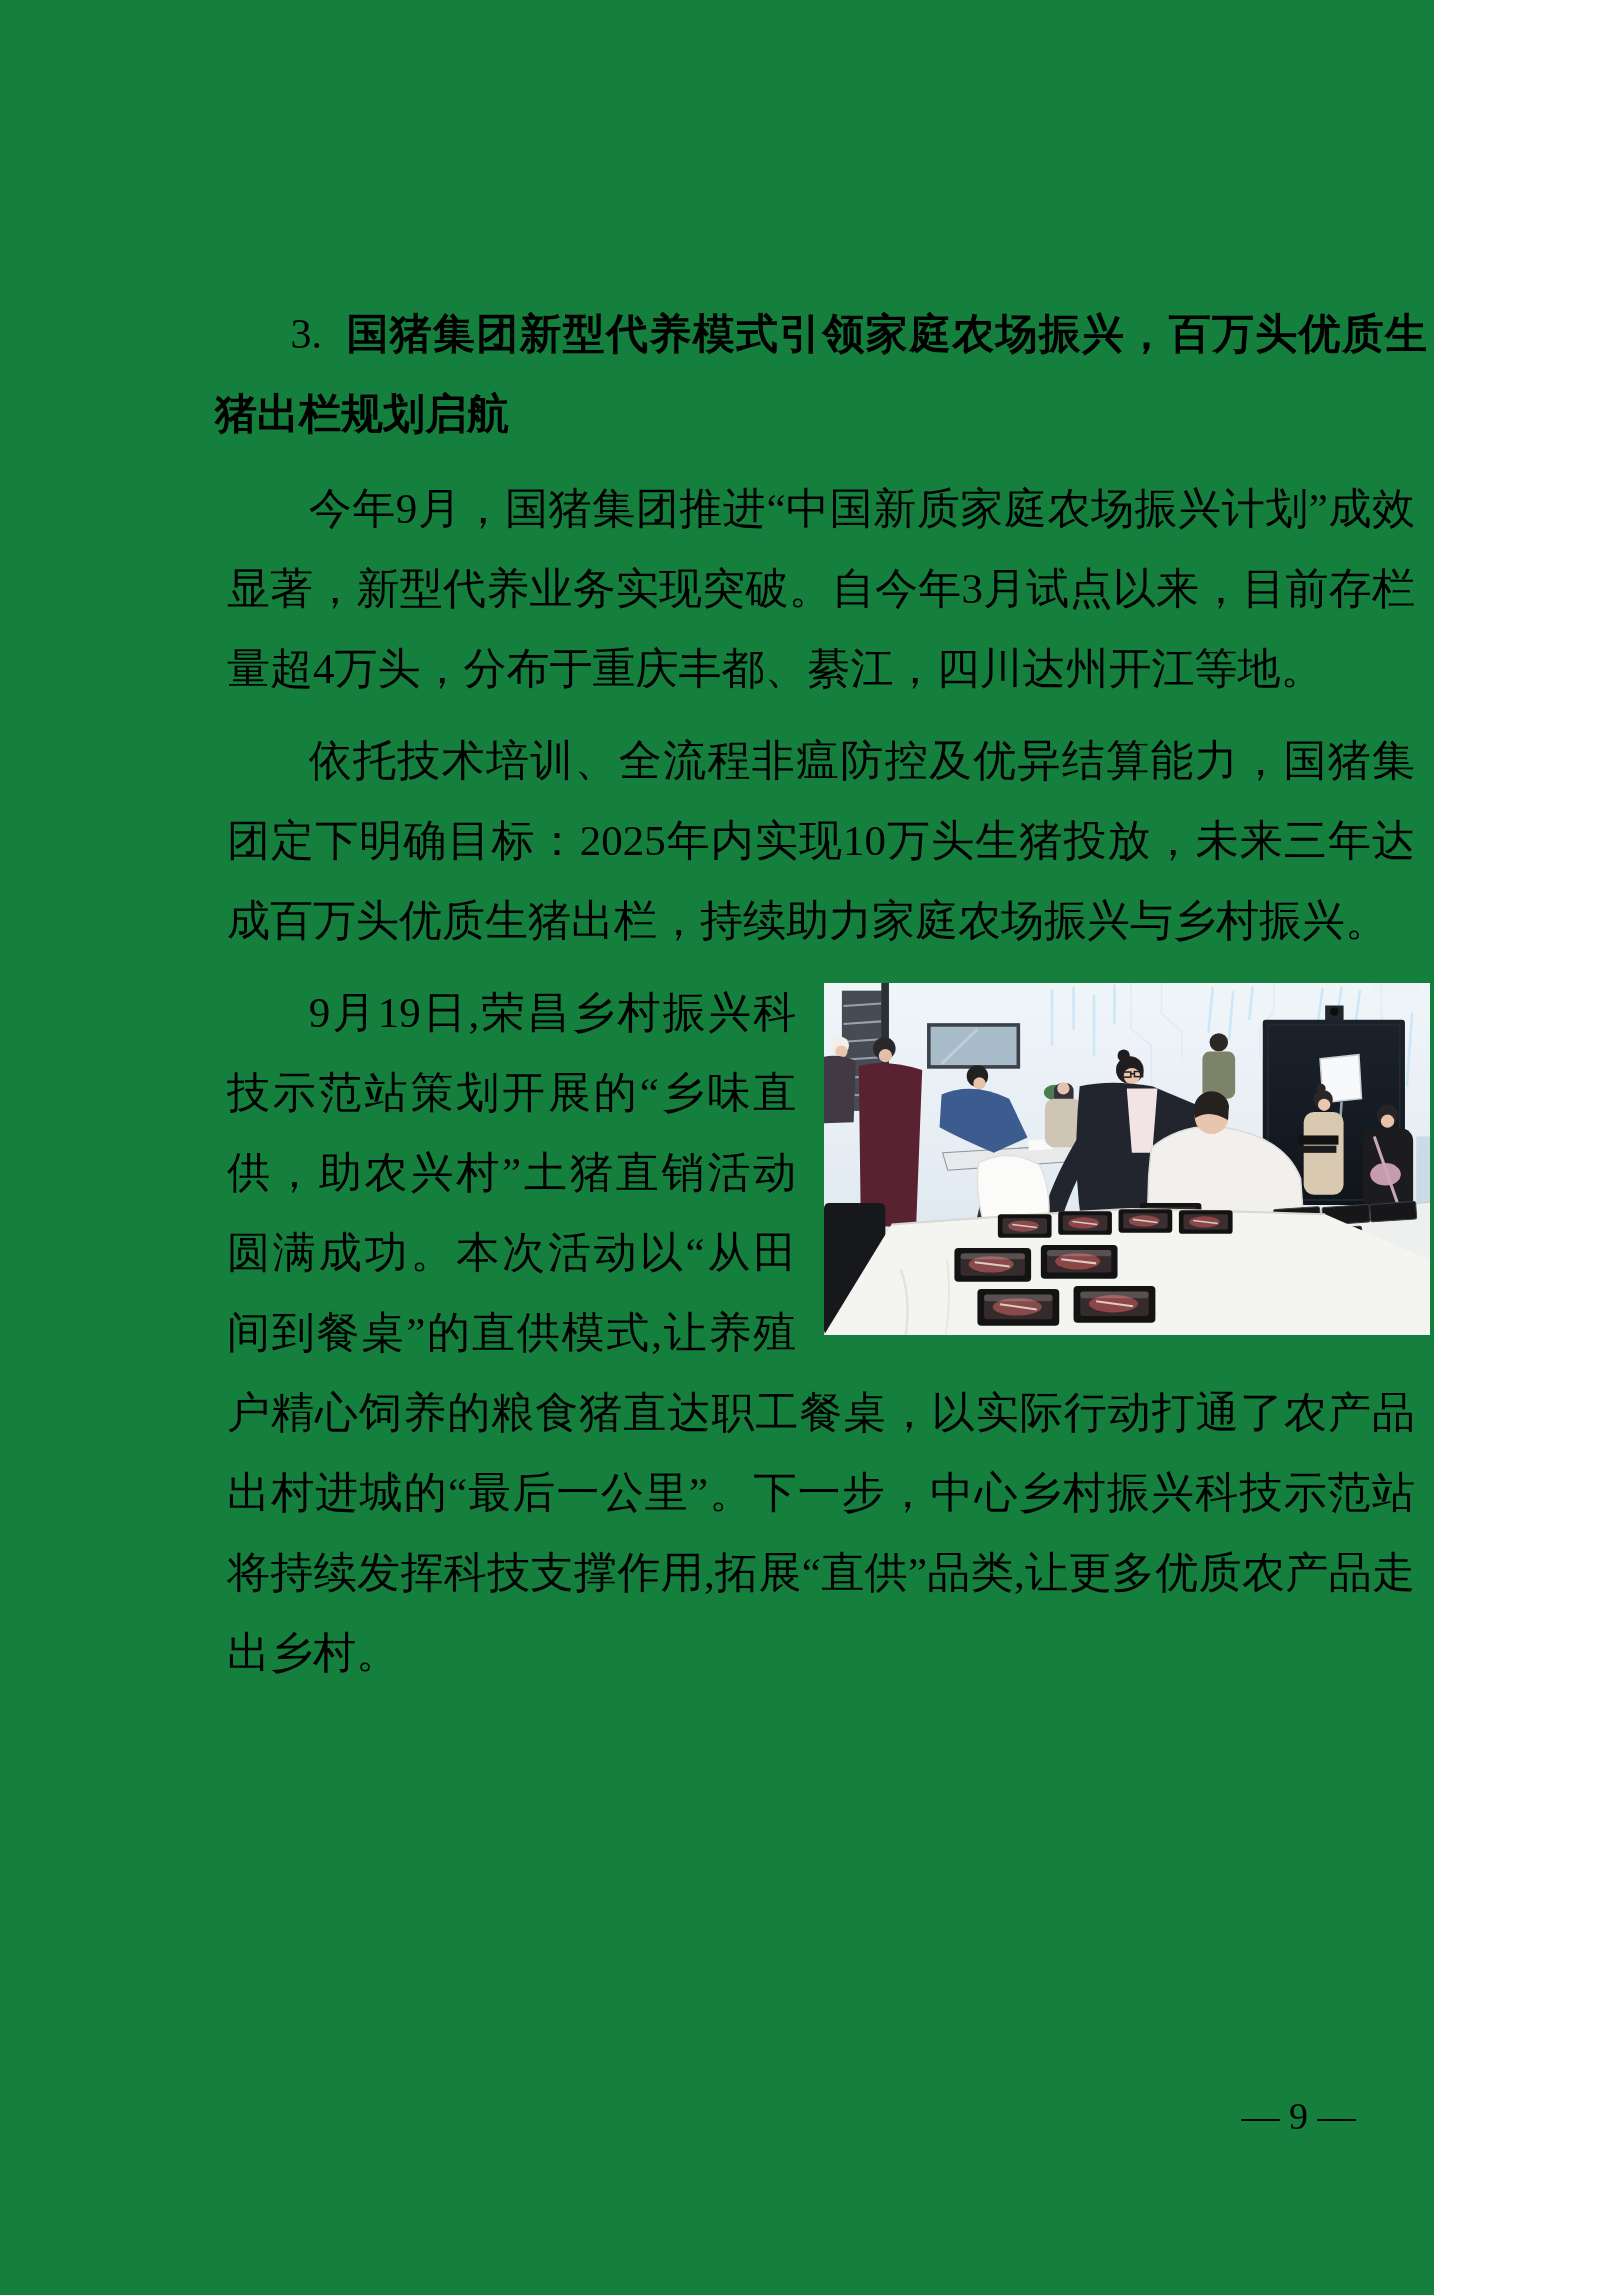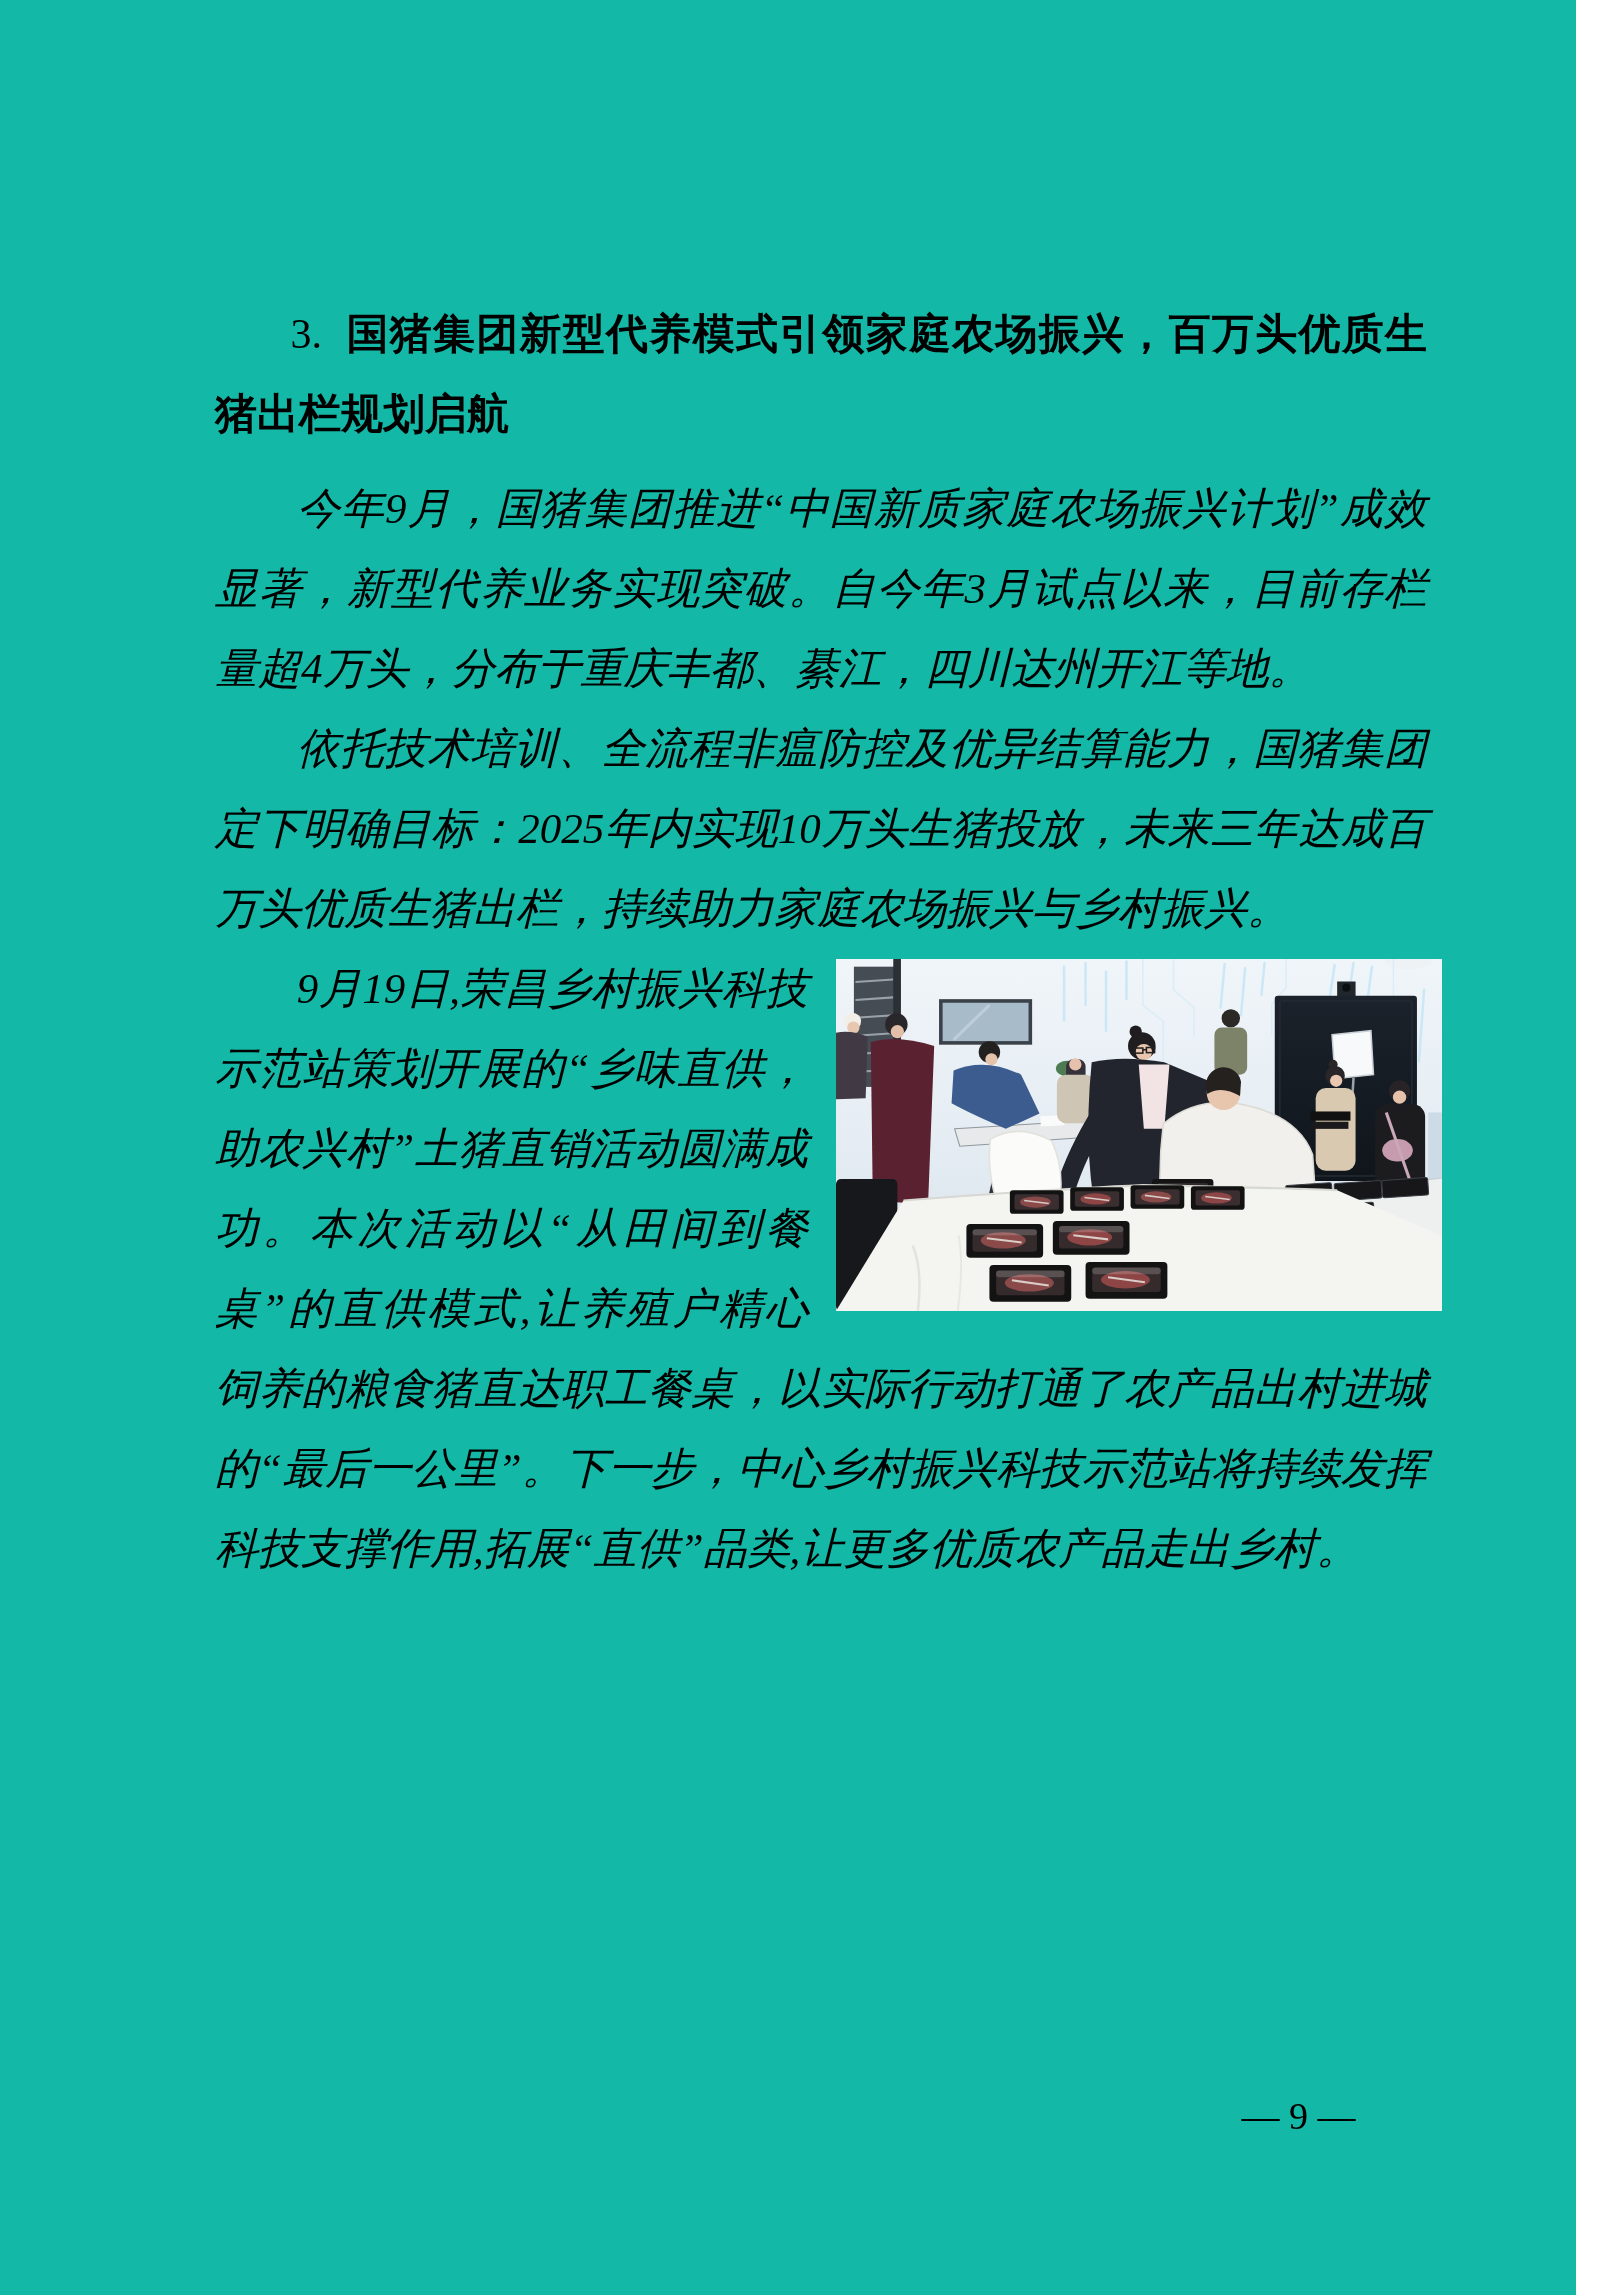--- a/index.html
+++ b/index.html
@@ -1,20 +1,20 @@
 <!DOCTYPE html>
 <html lang="zh" style="font-size:8.2px"><head>
 <meta charset="utf-8">
 <style>
   html, body { margin: 0; padding: 0; background: #ffffff; }
   .page {
     position: relative;
-    width: 1576px;
+    width: 1434px;
     height: 2295px;
-    background: #14b8a6;
+    background: #15803d;
     overflow: hidden;
     font-family: "Liberation Serif", "DejaVu Serif", serif;
     color: #000;
   }
   .content {
     position: absolute;
     top: 0; left: 215px;
     width: 1212px;
     padding-top: 294px;
   }
@@ -30,22 +30,21 @@
   .heading .num {
     font-family: "Liberation Serif", "DejaVu Serif", serif;
     font-weight: normal;
     margin-right: 0.55em;
   }
   .para {
     font-size: 43px;
     line-height: 80px;
     text-align: justify;
     text-indent: 1.9em;
-    margin: 0;
-    font-style: italic;
+    margin: 12px;
   }
   .para-first { margin-top: 15.3px; }
   .photo-float {
     float: right;
     width: 606px;
     height: 352px;
     margin: 10.2px -15.3px 36px 28px;
     display: block;
   }
   .photo-float svg { display: block; width: 100%; height: 100%; }

